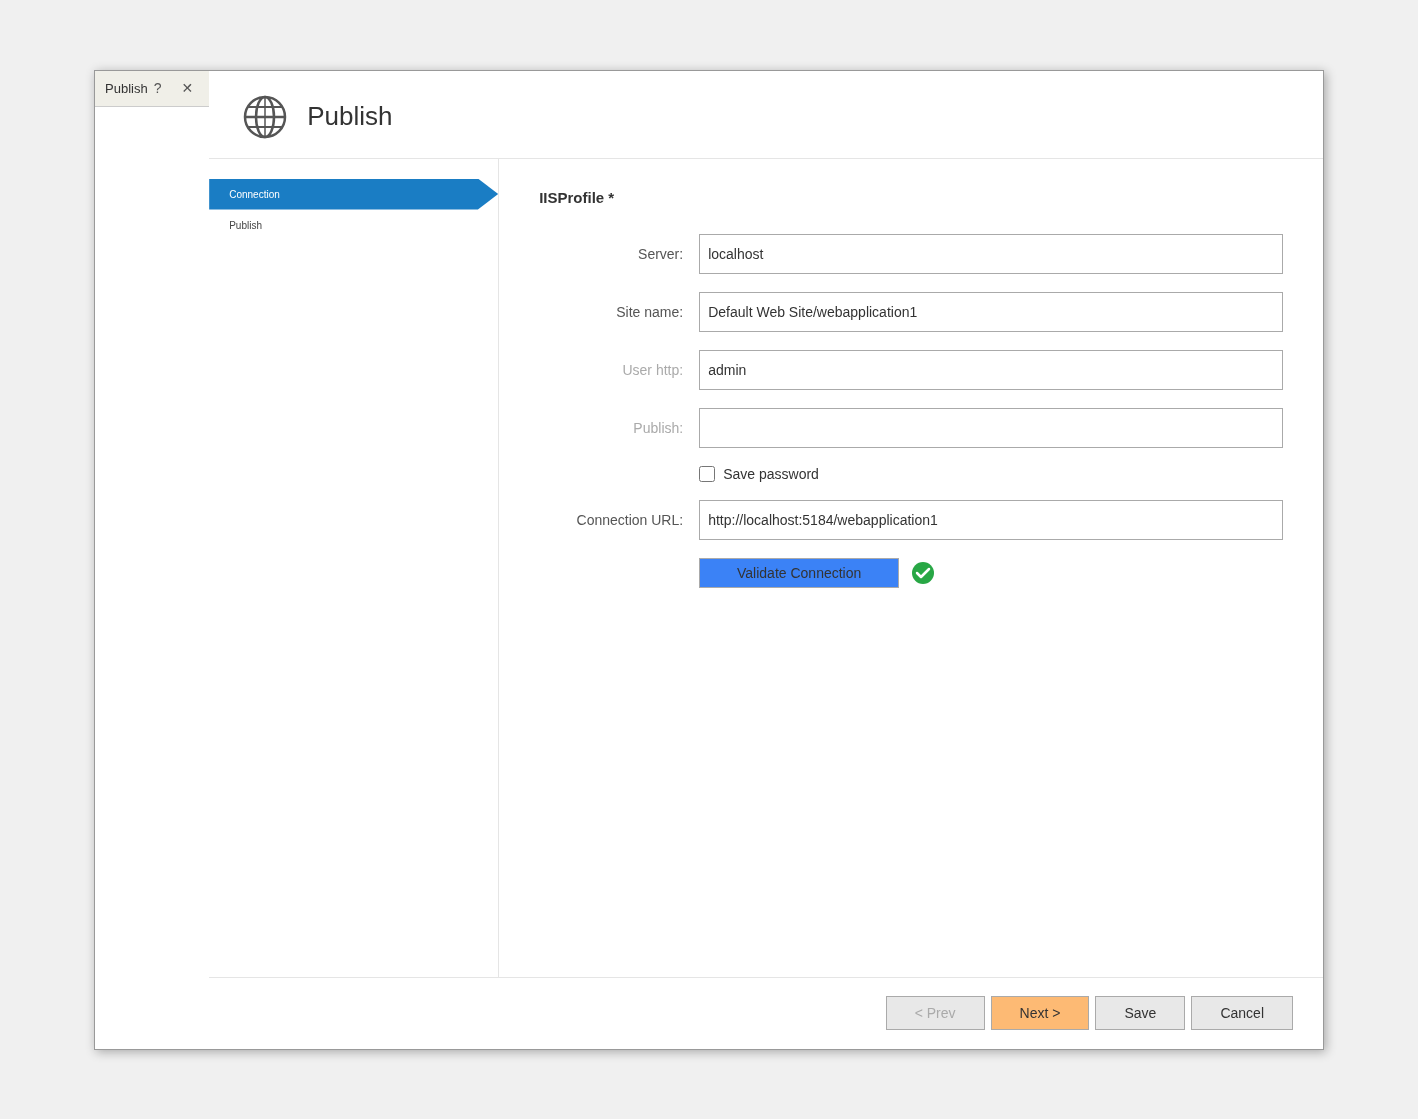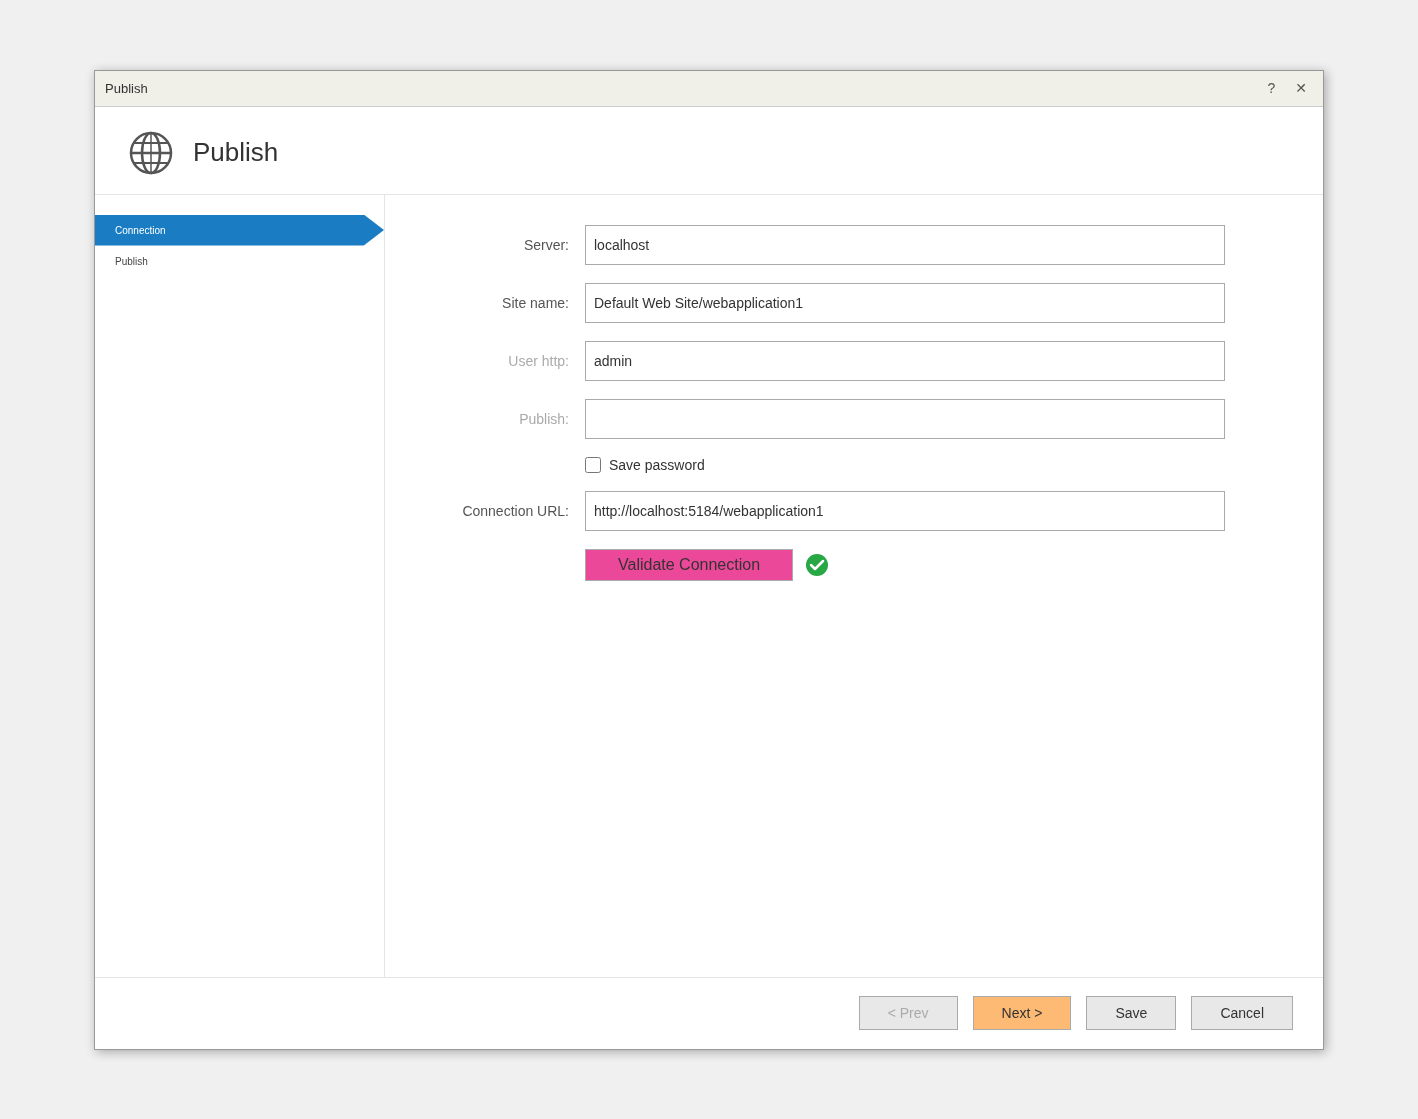--- a/index.html
+++ b/index.html
@@ -17,21 +17,21 @@
       align-items: center;
       min-height: 100vh;
     }
 
     .window {
       width: 1230px;
       height: 980px;
       background: #ffffff;
       border: 1px solid #999;
       display: flex;
-      flex-direction: column;
+      flex-direction: row;
       box-shadow: 2px 2px 10px rgba(0,0,0,0.3);
     }
 
     .title-bar {
       background: #f0efe8;
       height: 36px;
       display: flex;
       align-items: center;
       justify-content: space-between;
       padding: 0 10px;
@@ -205,45 +205,45 @@
 
     .validate-row {
       display: flex;
       align-items: center;
       margin-bottom: 18px;
       padding-left: 160px;
       gap: 12px;
     }
 
     .validate-btn {
-      background: #ec4899;
+      background: #3b82f6;
       border: 1px solid #aaa;
       padding: 6px 32px;
-      font-size: 16px;
+      font-size: 14px;
       cursor: pointer;
       font-family: inherit;
       color: #333;
       min-width: 200px;
     }
 
     .validate-success {
       width: 24px;
       height: 24px;
       display: flex;
       align-items: center;
       justify-content: center;
     }
 
     .footer-area {
       height: 72px;
       display: flex;
       align-items: center;
       justify-content: flex-end;
       padding: 0 30px;
-      gap: 15px;
+      gap: 6px;
       border-top: 1px solid #e5e5e5;
       background: #fff;
       flex-shrink: 0;
     }
 
     .footer-btn {
       padding: 8px 28px;
       font-size: 14px;
       font-family: inherit;
       cursor: pointer;
@@ -299,20 +299,21 @@
         <div class="sidebar-item active">
           <span>Connection</span>
         </div>
         <div class="sidebar-item inactive">
           <span>Publish</span>
         </div>
       </div>
 
       <div class="form-area">
 
+        <div class="section-title">IISProfile *</div>
 
         <div class="form-row">
           <label class="form-label">Server:</label>
           <input class="form-input" type="text" value="localhost" style="">
         </div>
 
         <div class="form-row">
           <label class="form-label">Site name:</label>
           <input class="form-input" type="text" value="Default Web Site/webapplication1" style="">
         </div>

